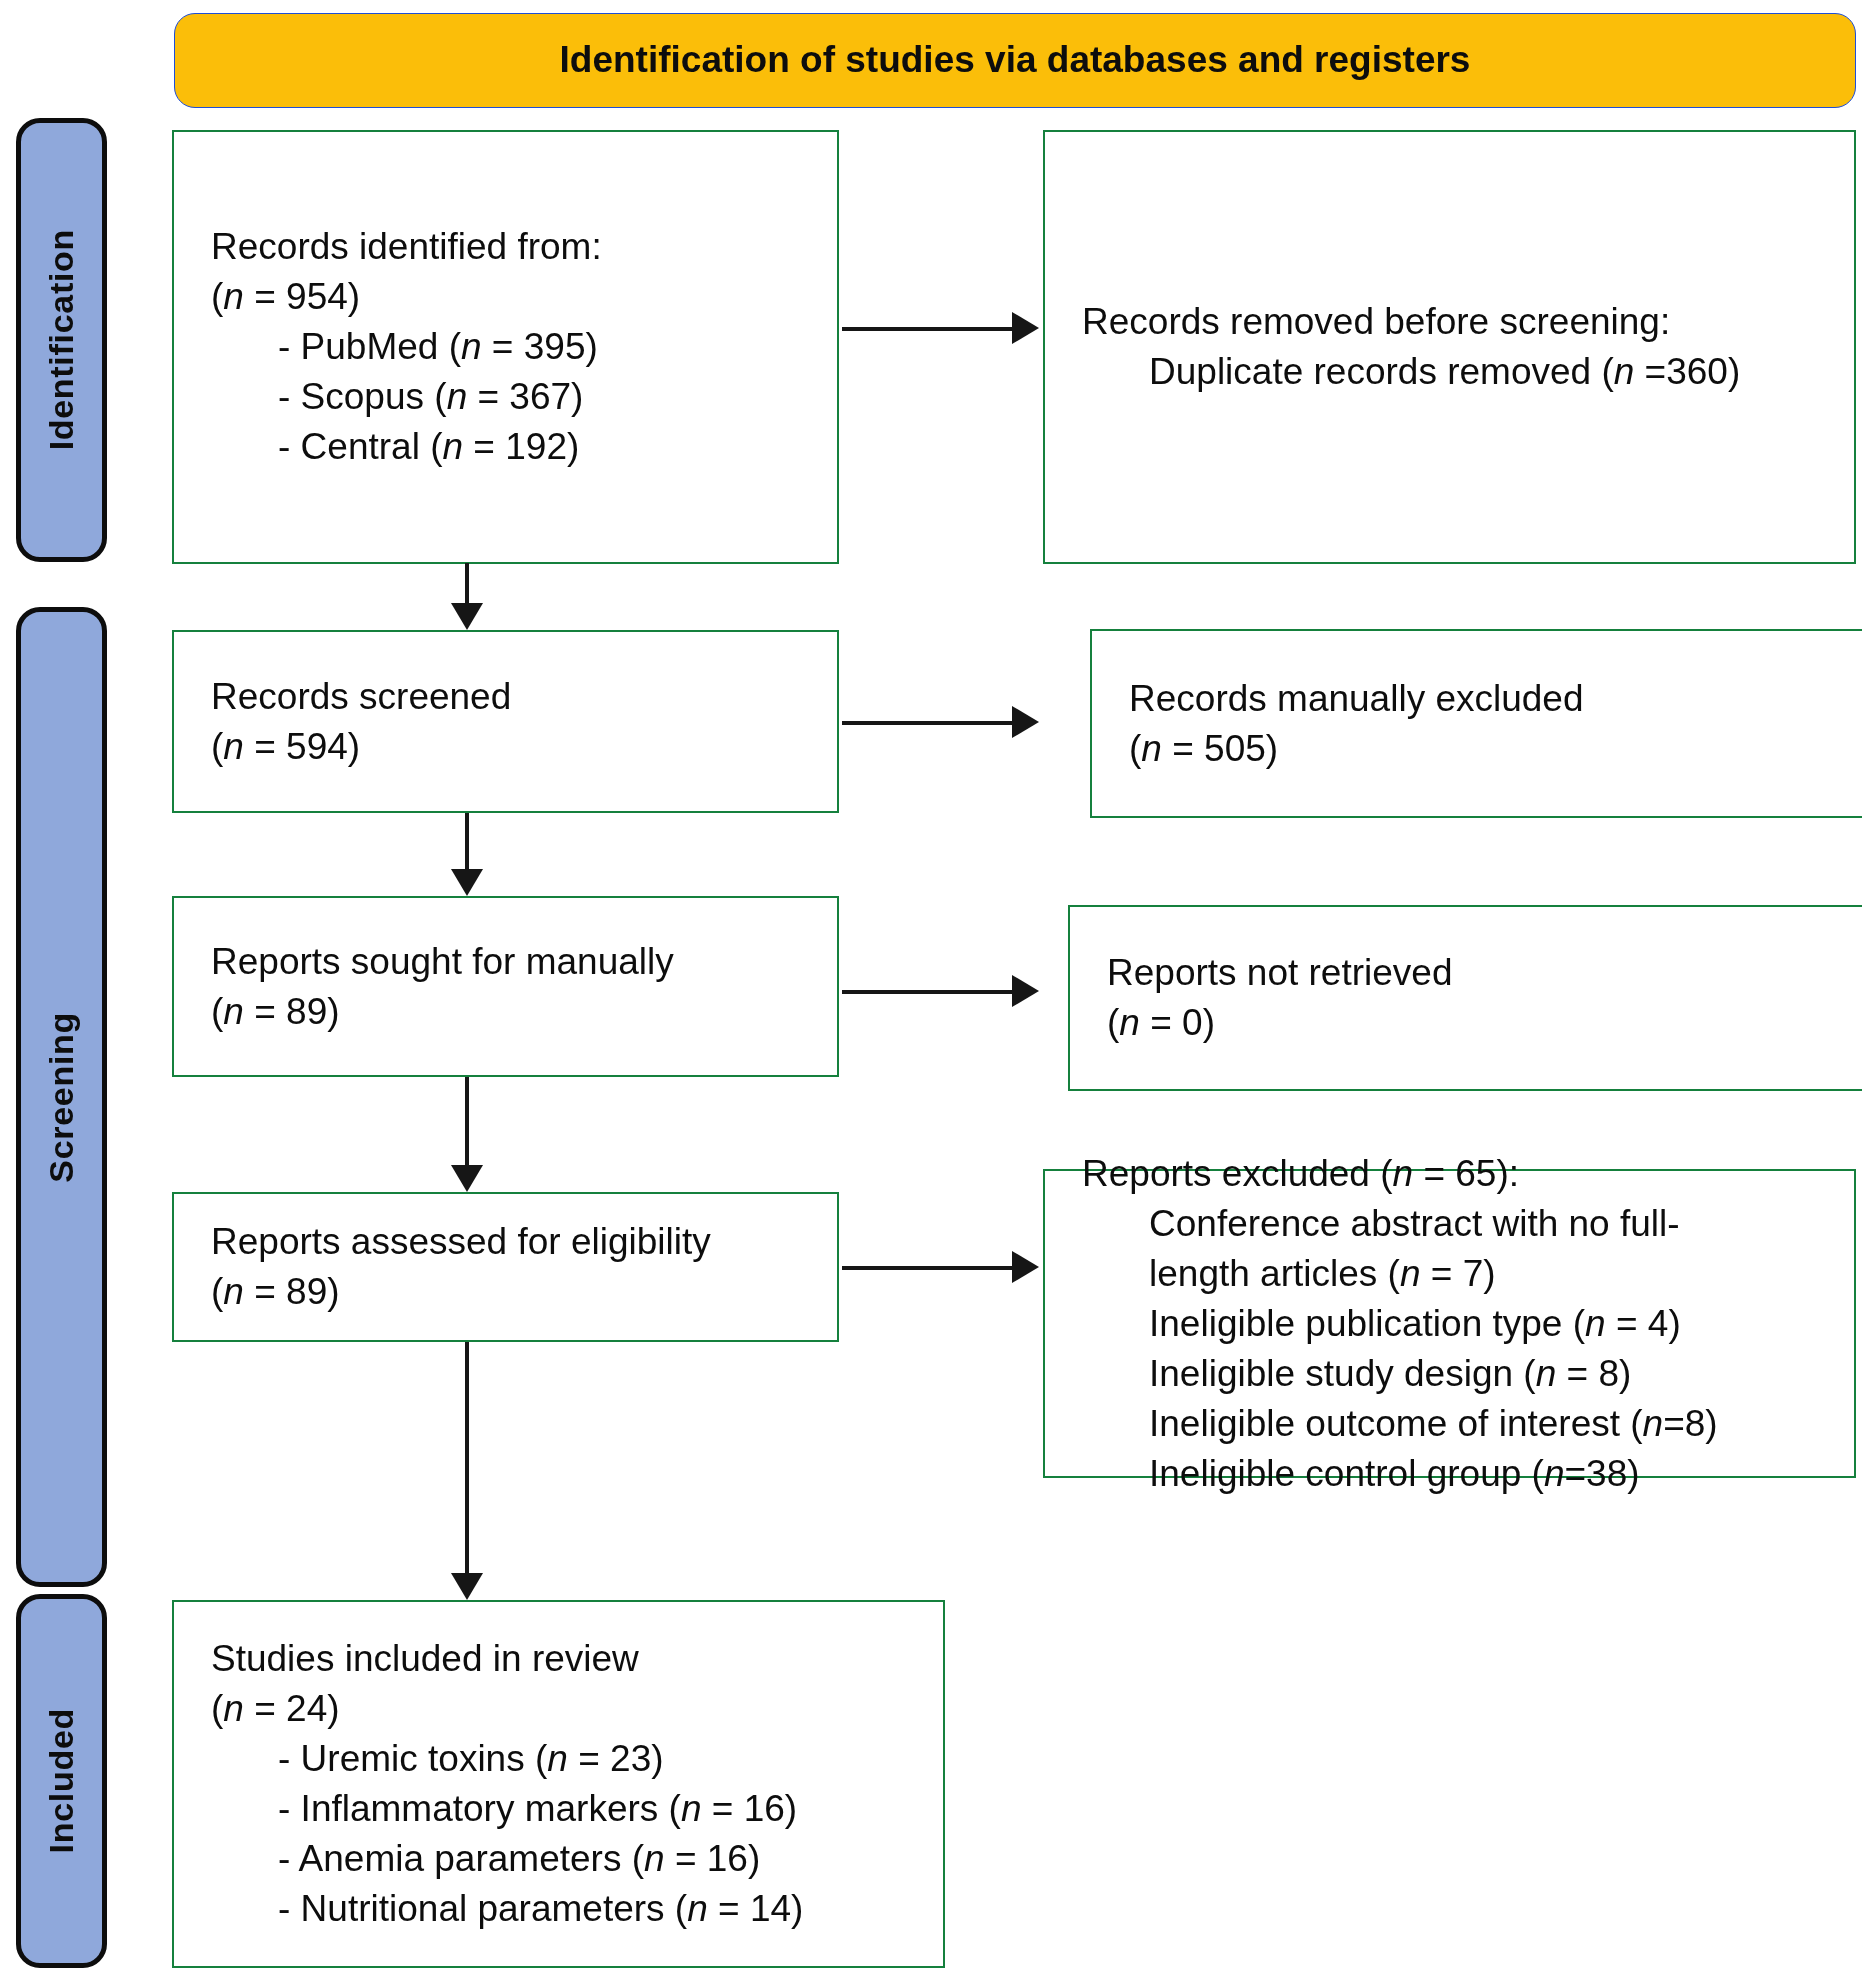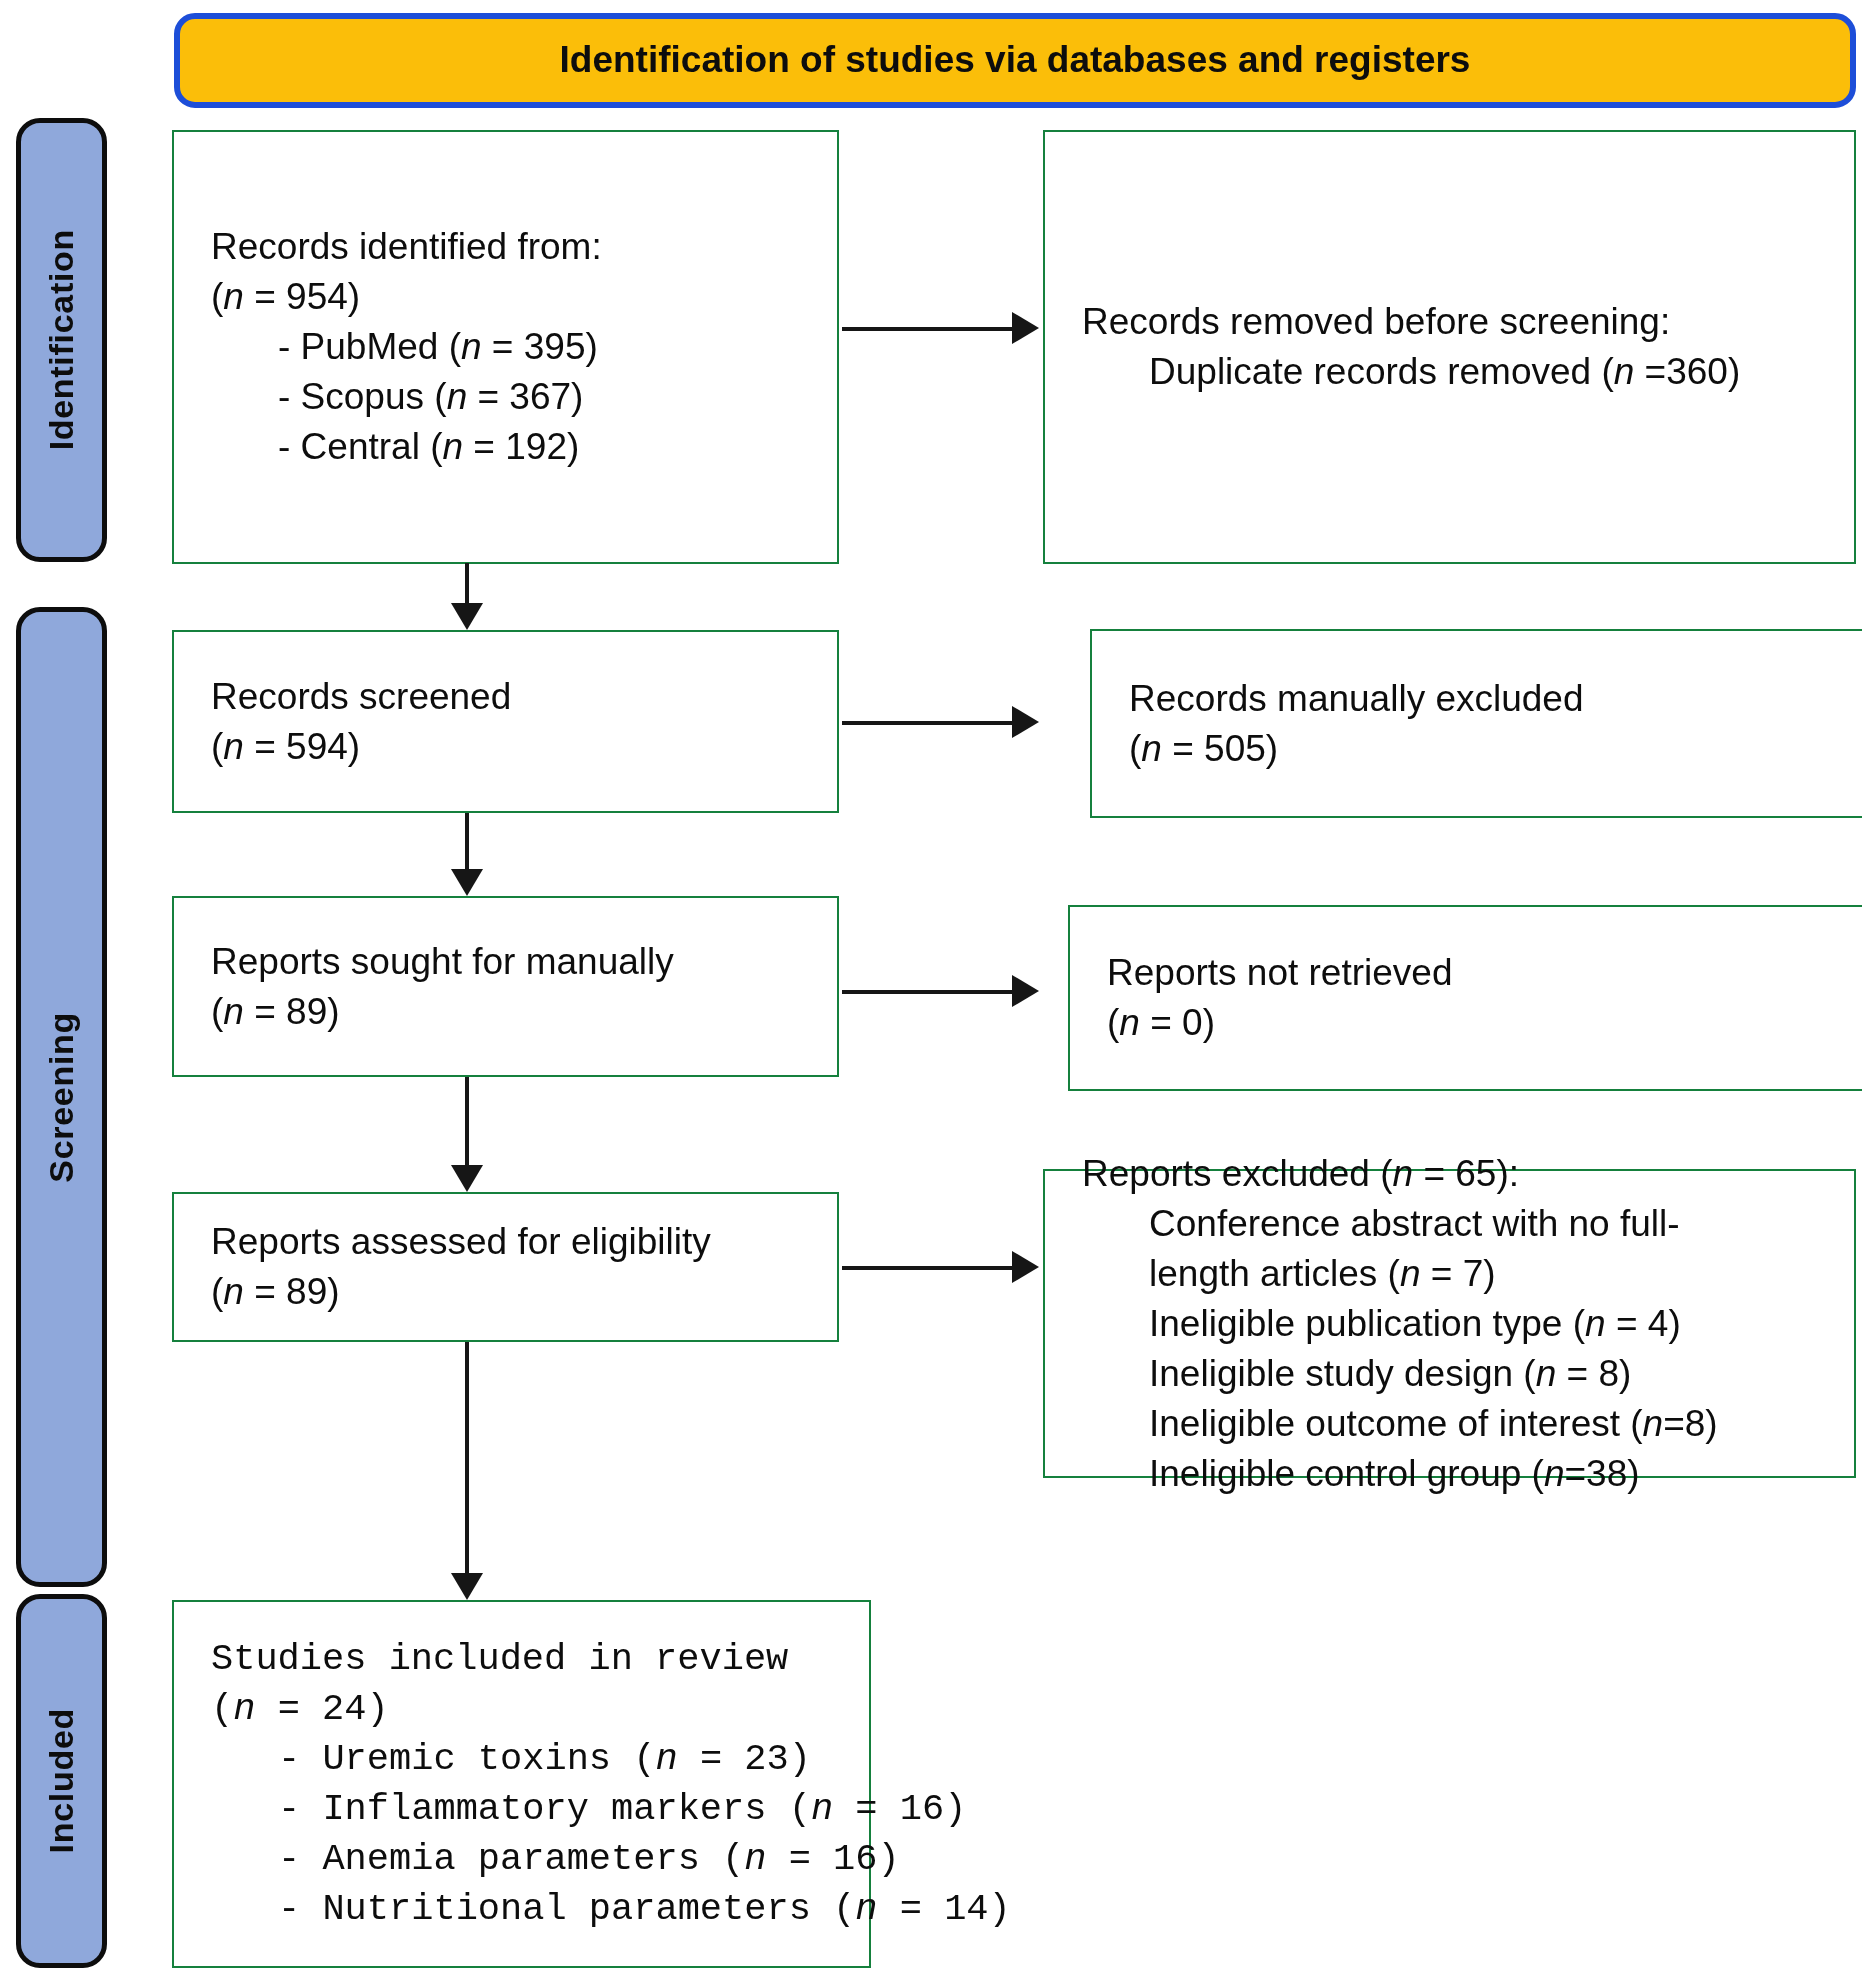--- a/index.html
+++ b/index.html
@@ -6,21 +6,21 @@
   .stage{
     position:relative;
     width:1862px;height:1985px;
     background:#ffffff;
     font-family:"Liberation Sans","DejaVu Sans",sans-serif;
     color:#0d0d0d;
   }
   
   .banner{
     position:absolute;left:174px;top:12.8px;width:1682px;height:95px;
-    background:#fbbe09;border:6px solid #1d4ed8;border-radius:21px;
+    background:#fbbe09;border:1px solid #1d4ed8;border-radius:21px;
     box-sizing:border-box;
     display:flex;align-items:center;justify-content:center;
     font-size:37px;font-weight:bold;
   }
   
   .side{
     position:absolute;left:15.6px;width:91px;
     background:#8fa8db;border:5px solid #0d0d0d;border-radius:24px;
     box-sizing:border-box;
     display:flex;align-items:center;justify-content:center;
@@ -43,21 +43,21 @@
   .box .line{white-space:nowrap;}
   .box .ind1{padding-left:67px;}
   #box-l1{left:172px;top:130px;width:667px;height:434px;}
   #box-r1{left:1043px;top:130px;width:813px;height:434px;}
   #box-l2{left:172px;top:630px;width:667px;height:183px;}
   #box-r2{left:1090px;top:629px;width:813px;height:189px;}
   #box-l3{left:172px;top:896px;width:667px;height:181px;}
   #box-r3{left:1068px;top:905px;width:813px;height:186px;}
   #box-l4{left:172px;top:1192px;width:667px;height:150px;}
   #box-r4{left:1043px;top:1169px;width:813px;height:309px;}
-  #box-l5{left:172px;top:1600px;width:699px;height:368px;font-family:Liberation Mono, monospace;}
+  #box-l5{left:172px;top:1600px;width:773px;height:368px;}
   
   .vline{position:absolute;width:3.5px;background:#161616;}
   .hline{position:absolute;height:3.5px;background:#161616;}
   .head-down{position:absolute;width:0;height:0;
     border-left:16.3px solid transparent;border-right:16.3px solid transparent;
     border-top:27px solid #161616;}
   .head-right{position:absolute;width:0;height:0;
     border-top:16.3px solid transparent;border-bottom:16.3px solid transparent;
     border-left:27px solid #161616;}
   #a1-line{left:465px;top:563px;height:41px;}   #a1-head{left:451px;top:603px;}

